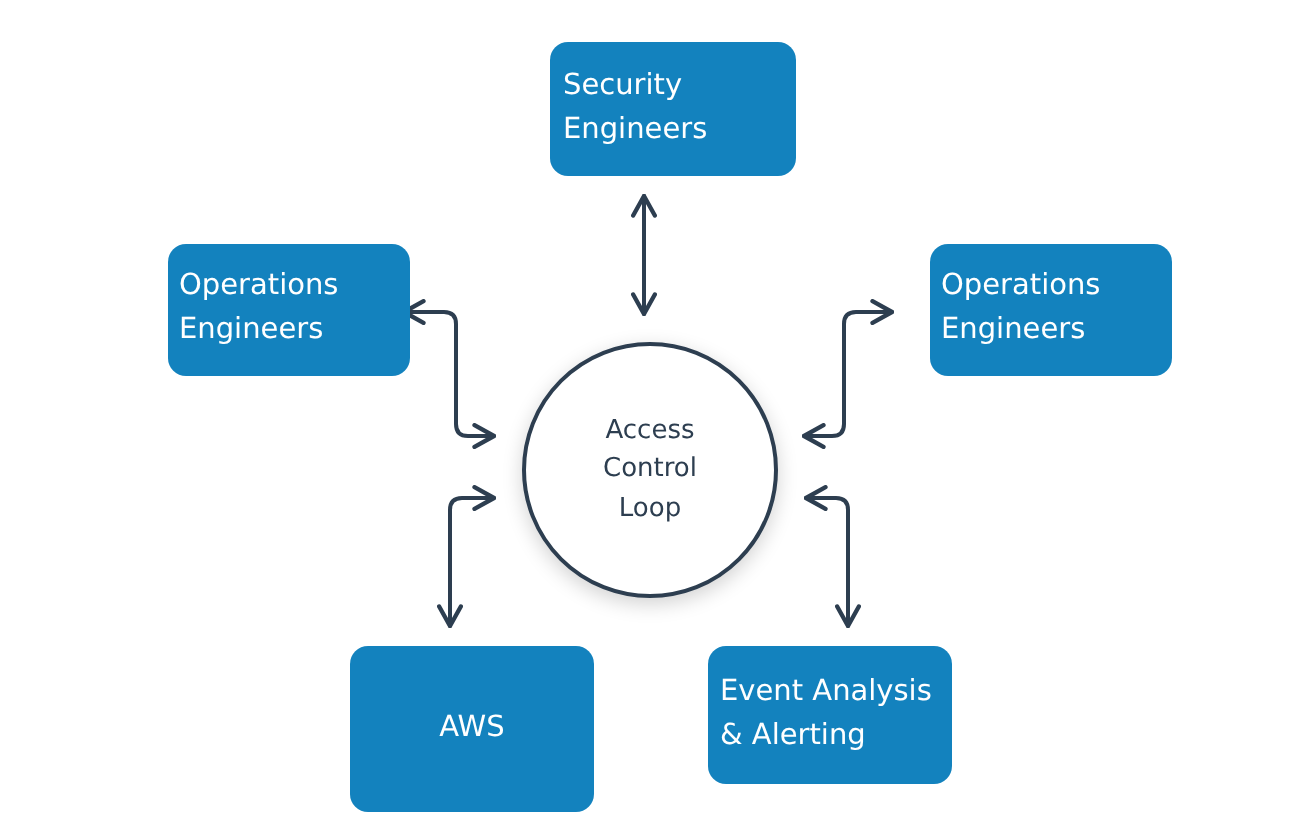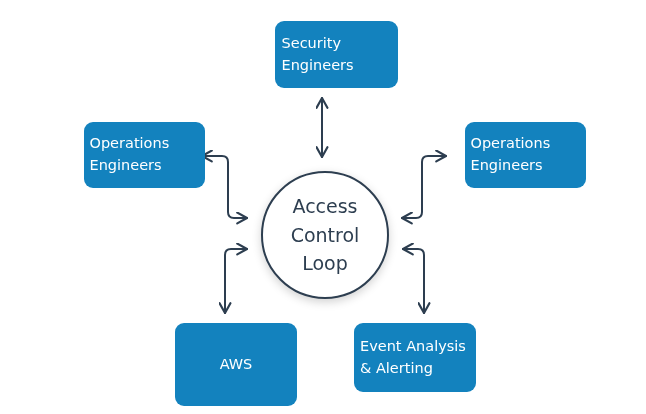--- a/index.html
+++ b/index.html
@@ -54,21 +54,21 @@
     position:absolute;
     left:261px;top:171px;
     width:128px;height:128px;
     box-sizing:border-box;
     background:#ffffff;
     border:2px solid var(--stroke);
     border-radius:50%;
     display:flex;align-items:center;justify-content:center;
     text-align:center;
     color:var(--stroke);
-    font-size:19px;
+    font-size:13px;
     line-height:1.5;
     box-shadow:0 3px 10px rgba(0,0,0,0.18);
   }
   .center-circle .label{display:block;max-width:82px;}
 </style>
 </head>
 <body>
 
 <div class="canvas">
 

